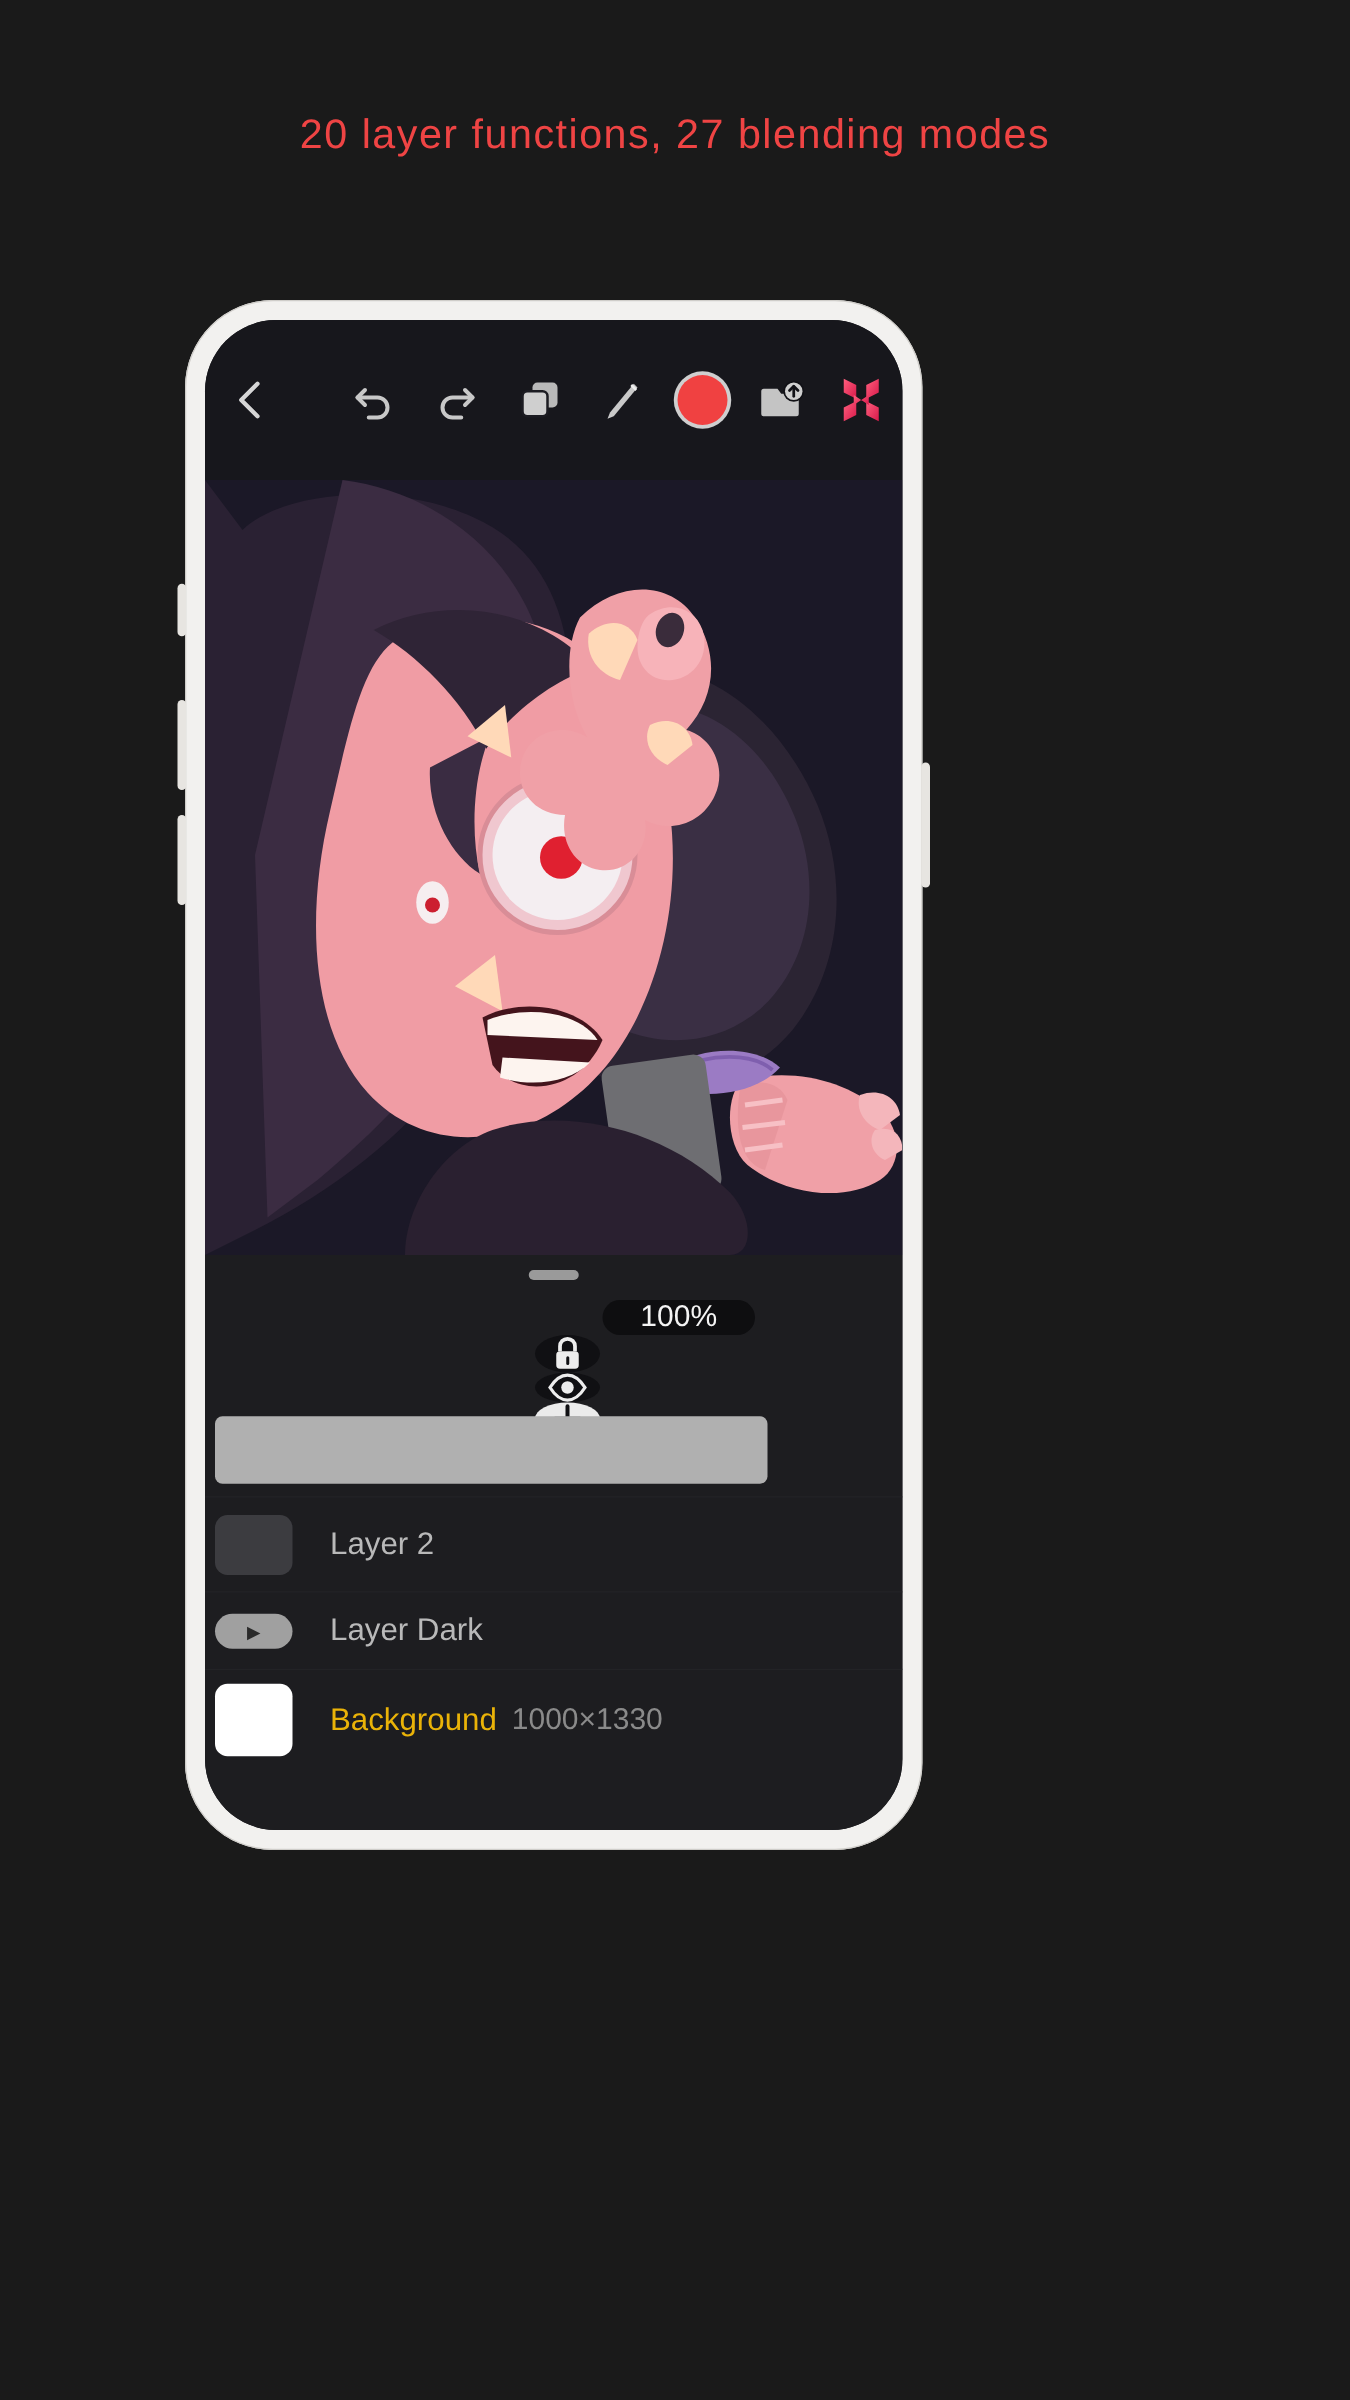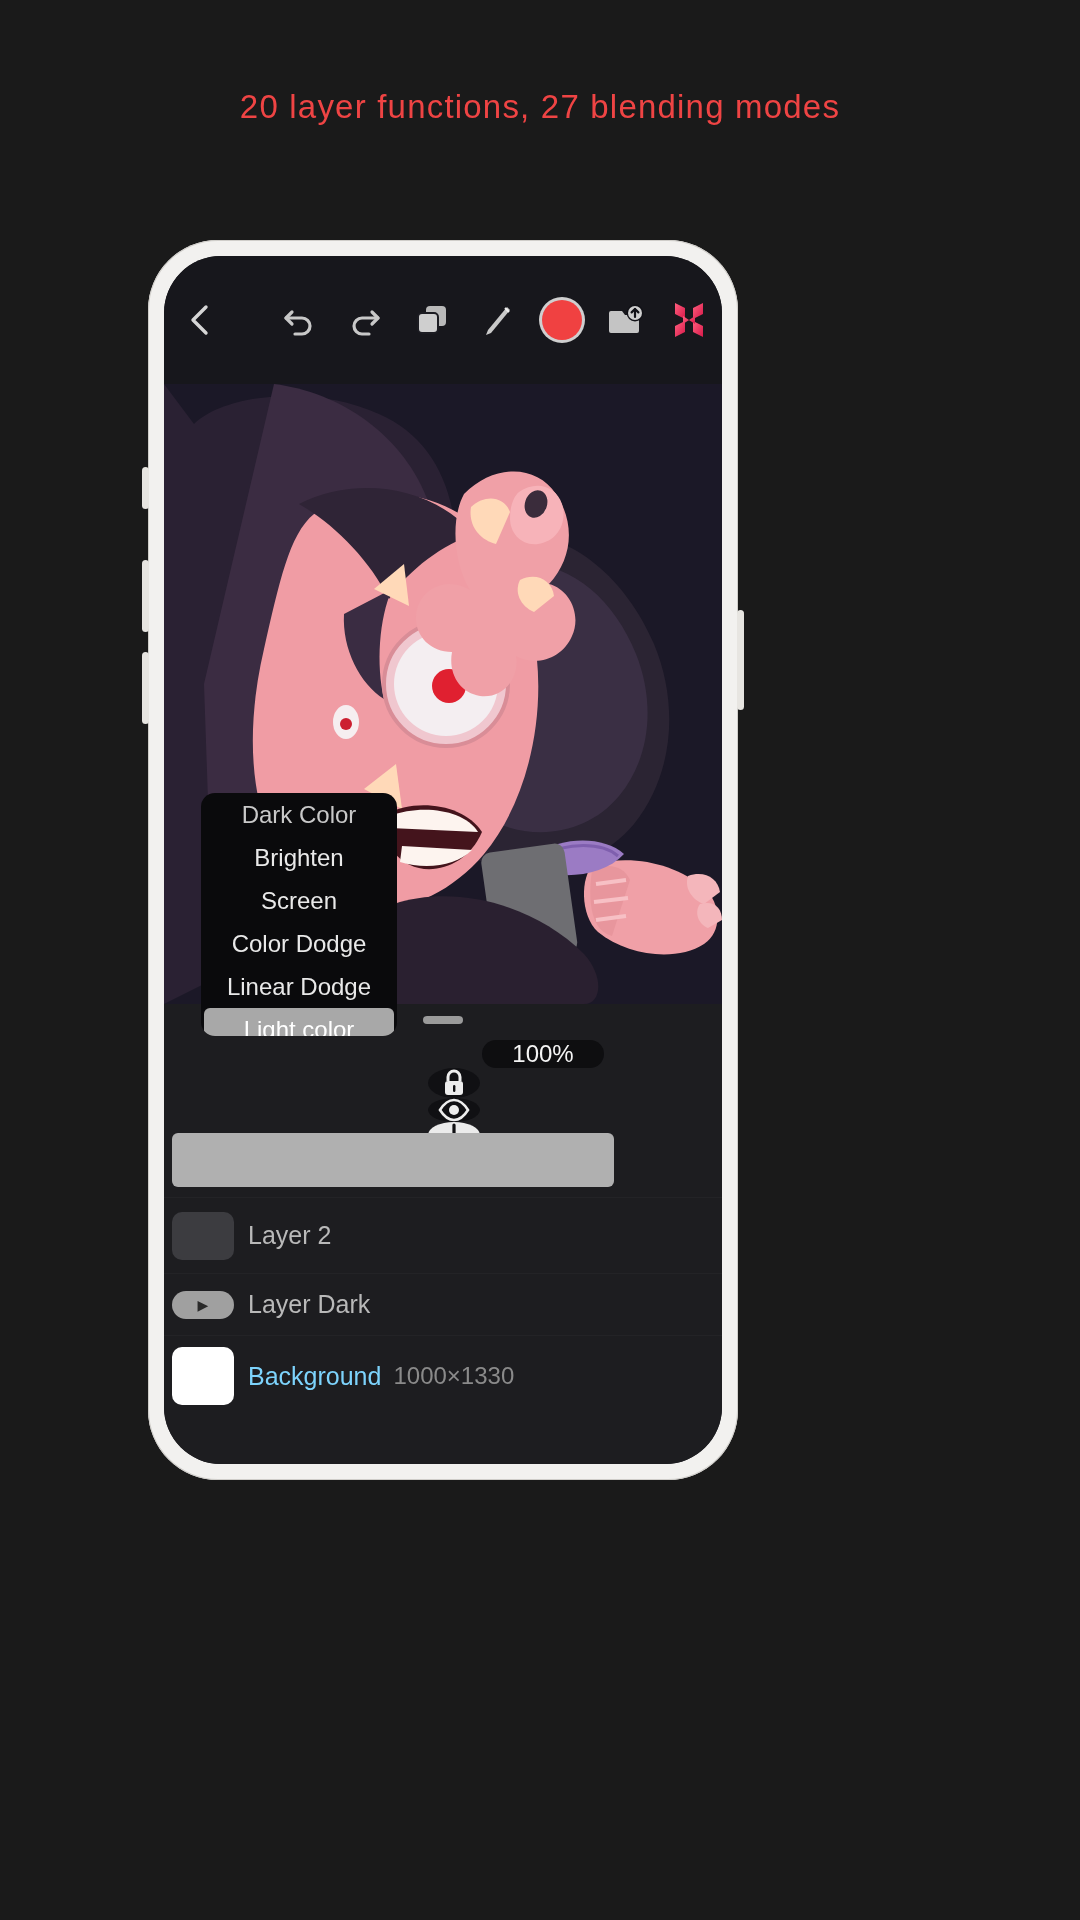--- a/index.html
+++ b/index.html
@@ -123,23 +123,23 @@
   .thumb {
     width: 62px; height: 48px; border-radius: 10px; background: #3c3c40;
     flex: 0 0 auto;
   }
   .thumb.white { background: #ffffff; }
   .thumb.group {
     height: 28px; border-radius: 14px; background: #a0a0a0;
     display: flex; align-items: center; justify-content: center;
   }
   .layer-name {
-    margin-left: 14px; color: #b9b9b9; font-size: 25px;
-  }
-  .layer-name.bright { color: #7dd3fc; }
+    margin-left: 30px; color: #b9b9b9; font-size: 25px;
+  }
+  .layer-name.bright { color: #eab308; }
   .layer-dim { margin-left: 12px; color: #8a8a8a; font-size: 24px; }
   .caret { color: #2a2a2a; font-size: 14px; }
 
   
   .sel-row {
     position: relative; height: 76px; border-bottom: 1px solid #232326;
     display: flex; align-items: center; padding-left: 8px;
   }
   .sel-bar {
     width: 442px; height: 54px; border-radius: 6px; background: #b0b0b0;
@@ -386,24 +386,15 @@
 
         <div class="layer-row" style="height:80px;border-bottom:none">
           <div class="thumb white" style="height:58px"></div>
           <div class="layer-name bright">Background</div>
           <div class="layer-dim">1000×1330</div>
         </div>
 
       </div>
     </div>
 
-    <div class="dropdown" style="left:37px;top:537px;">
-      <div class="dd-item clipped">Dark Color</div>
-      <div class="dd-item">Brighten</div>
-      <div class="dd-item">Screen</div>
-      <div class="dd-item">Color Dodge</div>
-      <div class="dd-item">Linear Dodge</div>
-      <div class="dd-item active">Light color</div>
-
-    </div>
 
   </div>
 </div>
 
 </body></html>

